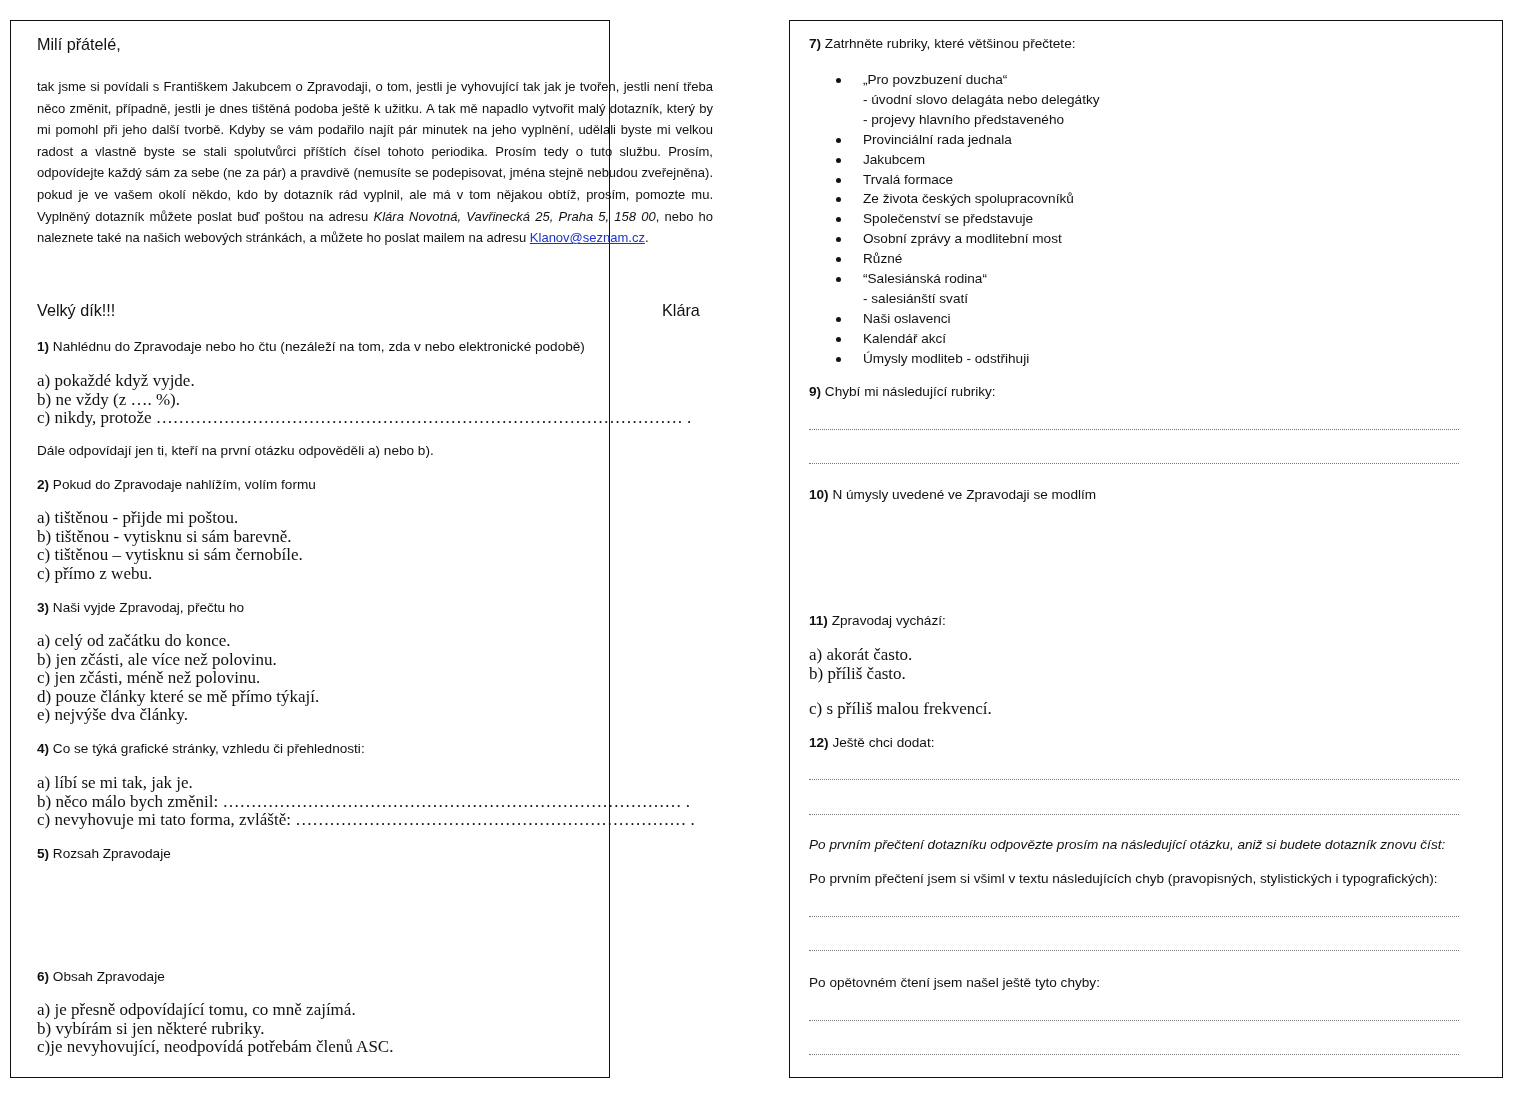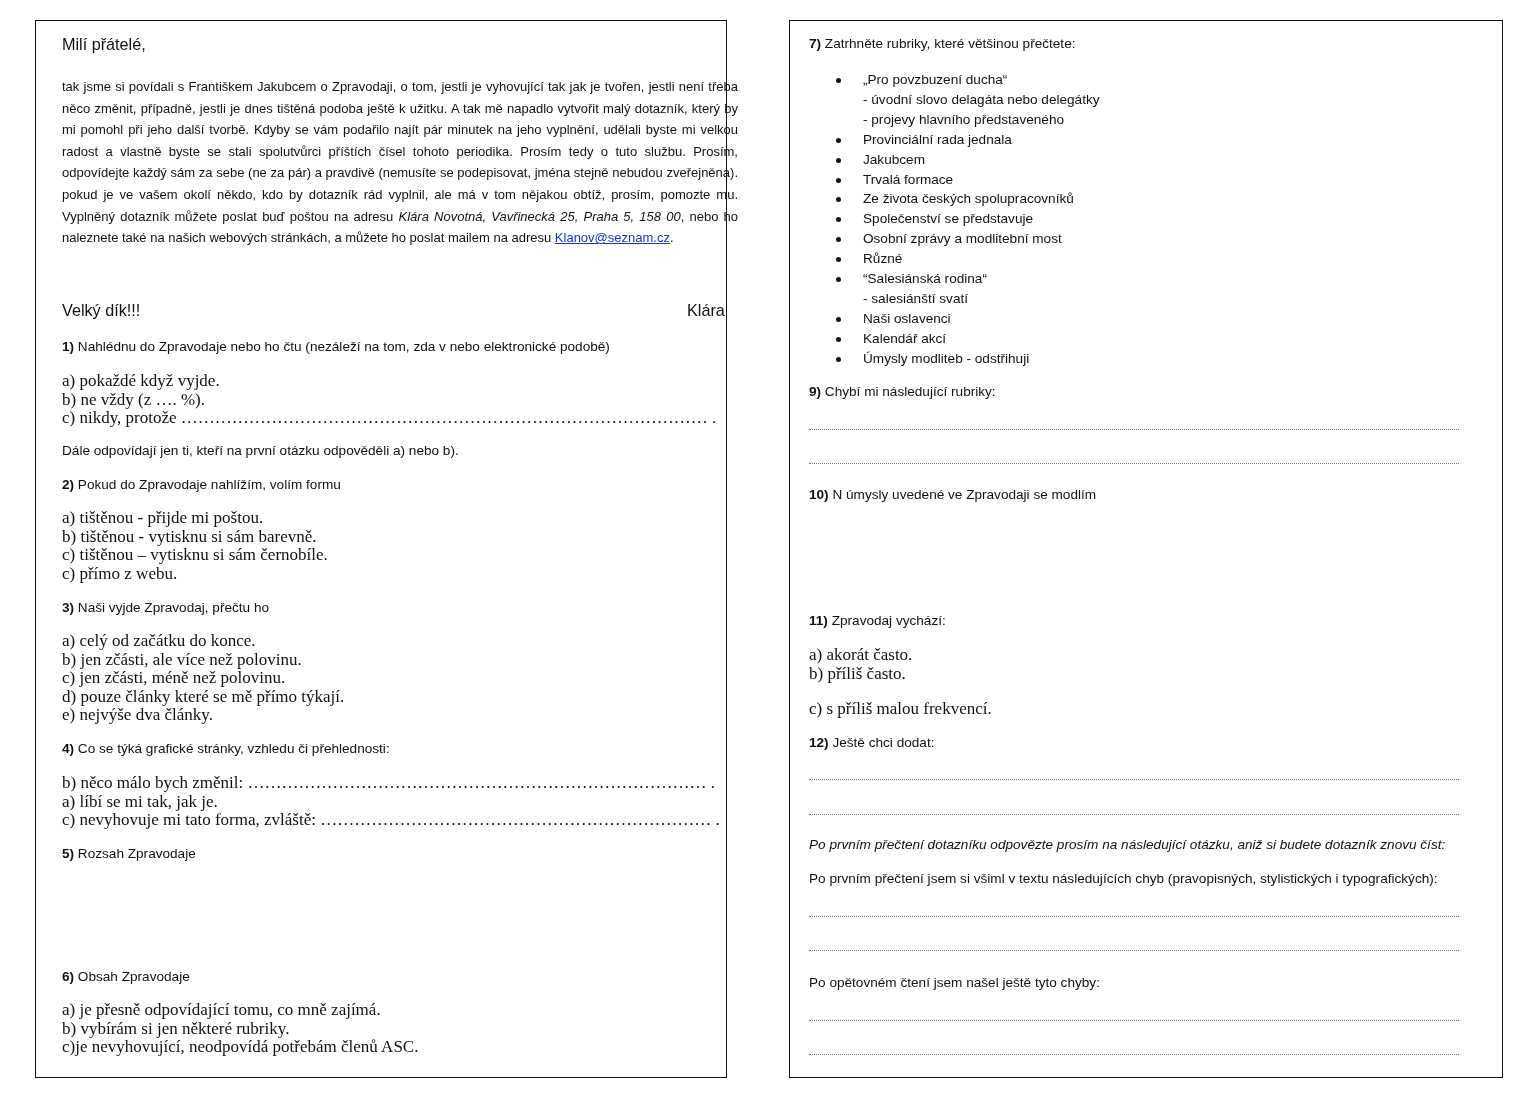--- a/index.html
+++ b/index.html
@@ -1,19 +1,19 @@
 <!DOCTYPE html>
 <html><head>
 <meta charset="utf-8">
 <style>
   html, body { margin:0; padding:0; background:#ffffff; }
   body { width:1526px; height:1102px; position:relative; overflow:hidden;
          font-family:"Liberation Sans", sans-serif; color:#111; }
   .page { position:absolute; top:20px; height:1058px; border:1.5px solid #111; background:#fff; box-sizing:border-box; }
-  #page-left { left:35px; width:692px; }
+  #page-left { left:10px; width:600px; }
   #page-right { left:789px; width:714px; }
   .abs { position:absolute; white-space:nowrap; }
   .intro { position:absolute; left:26px; top:55px; width:676px; font-size:13px; line-height:21.6px; text-align:justify; white-space:normal; }
   .intro a { color:#1a33cc; text-decoration:underline; }
   .big { font-size:16.2px; }
   .sm { font-size:17px; line-height:18.6px;font-family:Liberation Serif, serif; }
   .q { font-size:13.6px; }
   .q b { font-weight:bold; }
   .opt { display:block; }
   ul.bul { position:absolute; left:46px; top:49px; margin:0; padding:0; list-style:none; font-size:13.6px; line-height:19.9px; }
@@ -54,22 +54,22 @@
   <div class="abs sm" style="left:26px;top:611px;">
     <span class="opt">a) celý od začátku do konce.</span>
     <span class="opt">b) jen zčásti, ale více než polovinu.</span>
     <span class="opt">c) jen zčásti, méně než polovinu.</span>
     <span class="opt">d) pouze články které se mě  přímo týkají.</span>
     <span class="opt">e) nejvýše dva články.</span>
   </div>
 
   <div class="abs q" style="left:26px;top:720px;"><b>4)</b><span> Co se týká grafické stránky, vzhledu či přehlednosti:</span></div>
   <div class="abs sm" style="left:26px;top:753px;">
+    <span class="opt">a) líbí se mi tak, jak je.</span>
     <span class="opt">b) něco málo bych změnil: ……………………………………………………………………… .</span>
-    <span class="opt">a) líbí se mi tak, jak je.</span>
     <span class="opt">c) nevyhovuje mi tato forma, zvláště: …………………………………………………………… .</span>
   </div>
 
   <div class="abs q" style="left:26px;top:825px;"><b>5)</b><span> Rozsah Zpravodaje</span></div>
 
   <div class="abs q" style="left:26px;top:948px;"><b>6)</b><span> Obsah Zpravodaje</span></div>
   <div class="abs sm" style="left:26px;top:980px;">
     <span class="opt">a) je přesně odpovídající tomu, co mně zajímá.</span>
     <span class="opt">b) vybírám si jen některé rubriky.</span>
     <span class="opt">c)je nevyhovující, neodpovídá potřebám členů ASC.</span>

